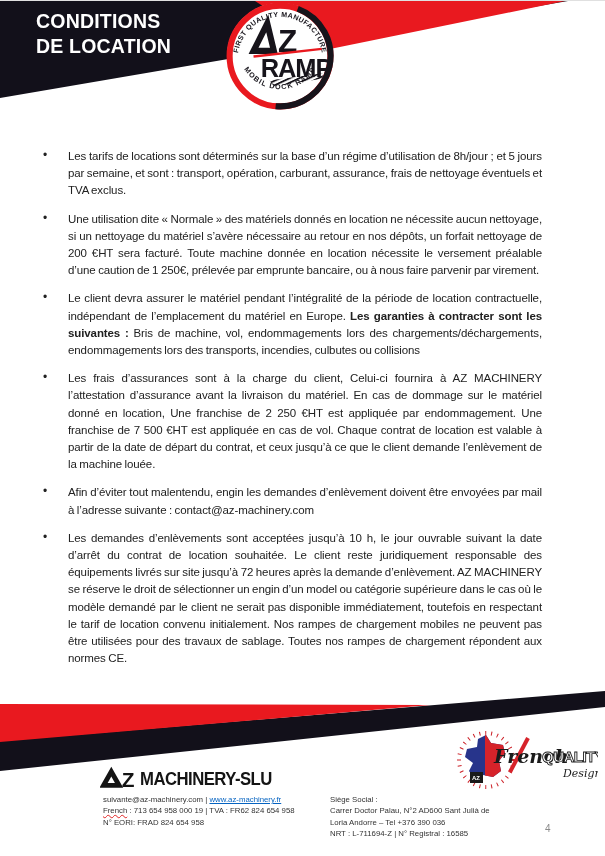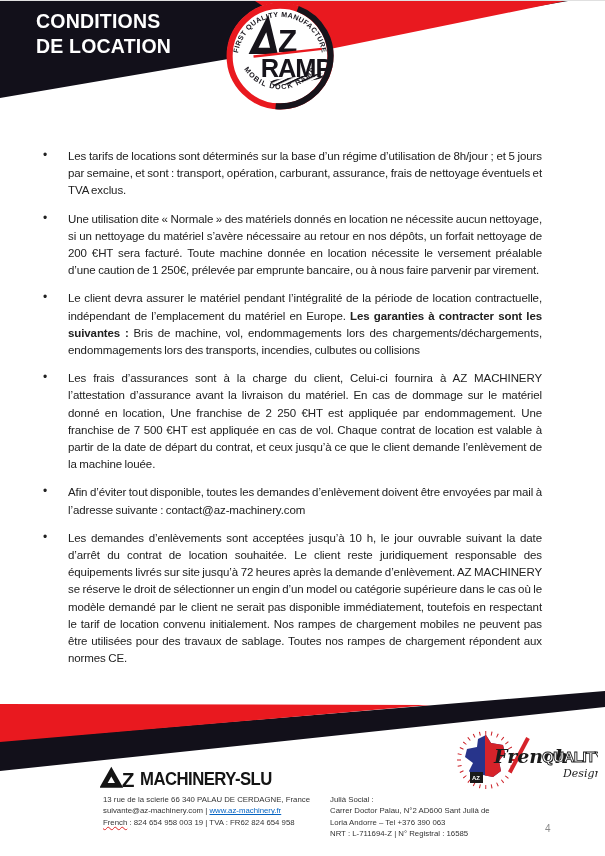--- a/index.html
+++ b/index.html
@@ -97,21 +97,21 @@
     <div class="bullet">
       <span class="bullet-dot">•</span>
       <span>Le client devra assurer le matériel pendant l’intégralité de la période de location contractuelle, indépendant de l’emplacement du matériel en Europe. </span><b>Les garanties à contracter sont les suivantes :</b><span> Bris de machine, vol, endommagements lors des chargements/déchargements, endommagements lors des transports, incendies, culbutes ou collisions</span>
     </div>
     <div class="bullet">
       <span class="bullet-dot">•</span>
       <span>Les frais d’assurances sont à la charge du client, Celui-ci fournira à AZ MACHINERY l’attestation d’assurance avant la livraison du matériel. En cas de dommage sur le matériel donné en location, Une franchise de 2 250 €HT est appliquée par endommagement. Une franchise de 7 500 €HT est appliquée en cas de vol. Chaque contrat de location est valable à partir de la date de départ du contrat, et ceux jusqu’à ce que le client demande l’enlèvement de la machine louée.</span>
     </div>
     <div class="bullet">
       <span class="bullet-dot">•</span>
-      <span>Afin d’éviter tout disponible, toutes les demandes d’enlèvement doivent être envoyées par mail à l’adresse suivante : contact@az-machinery.com</span>
+      <span>Afin d’éviter tout malentendu, engin les demandes d’enlèvement doivent être envoyées par mail à l’adresse suivante : contact@az-machinery.com</span>
     </div>
     <div class="bullet">
       <span class="bullet-dot">•</span>
       <span>Les demandes d’enlèvements sont acceptées jusqu’à 10 h, le jour ouvrable suivant la date d’arrêt du contrat de location souhaitée. Le client reste juridiquement responsable des équipements livrés sur site jusqu’à 72 heures après la demande d’enlèvement. AZ MACHINERY se réserve le droit de sélectionner un engin d’un model ou catégorie supérieure dans le cas où le modèle demandé par le client ne serait pas disponible immédiatement, toutefois en respectant le tarif de location convenu initialement. Nos rampes de chargement mobiles ne peuvent pas être utilisées pour des travaux de sablage. Toutes nos rampes de chargement répondent aux normes CE.</span>
     </div>
   </div>
 
   <svg class="band-svg footer-bands" width="605" height="100" viewBox="0 0 605 100">
     <polygon points="0,60 605,10 605,26 0,90" fill="#12101a"></polygon>
     <polygon points="0,23 430,24 0,61" fill="#e9191f"></polygon>
@@ -136,27 +136,27 @@
 
   <div class="slu-logo">
     <svg class="slu-mark" viewBox="0 0 46 26">
       <polygon points="4,21 13,5 22,21" fill="none" stroke="#141414" stroke-width="5.5"></polygon>
       <text x="25" y="23" font-size="24" font-weight="bold" fill="#141414" font-family="Liberation Sans, sans-serif">Z</text>
     </svg>
     <span class="slu-name">MACHINERY-SLU</span>
   </div>
 
   <div class="addr addr-left">
-    <div>13 rue de la scierie 66 340 PALAU DE CERDAGNE, France</div>
     <div><span>suivante@az-machinery.com</span><span> | </span><a>www.az-machinery.fr</a></div>
-    <div><span class="siret-word">French</span><span> : 824 654 958 003 19 | TVA : FR62 824 654 958</span></div>
+    <div><span class="siret-word">French</span><span> : 713 654 958 000 19 | TVA : FR62 824 654 958</span></div>
+    <div>N° EORI: FRAD 824 654 958</div>
   </div>
 
   <div class="addr addr-right">
-    <div>Julià Social :</div>
+    <div>Siège Social :</div>
     <div>Carrer Doctor Palau, N°2 AD600 Sant Julià de</div>
-    <div>Loria Andorre – Tel +376 390 063</div>
+    <div>Loria Andorre – Tel +376 390 036</div>
     <div>NRT : L-711694-Z | N° Registral : 16585</div>
   </div>
 
   <div class="page-number">4</div>
 
 </div>
 
 </body></html>

